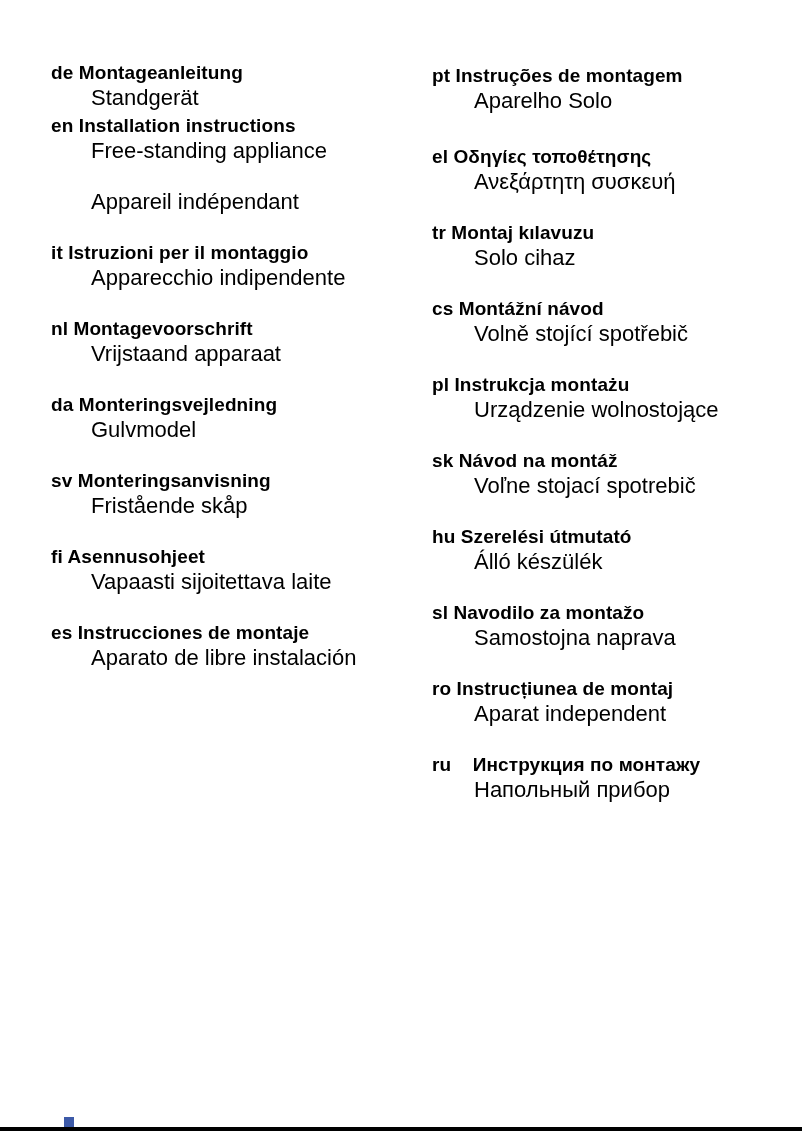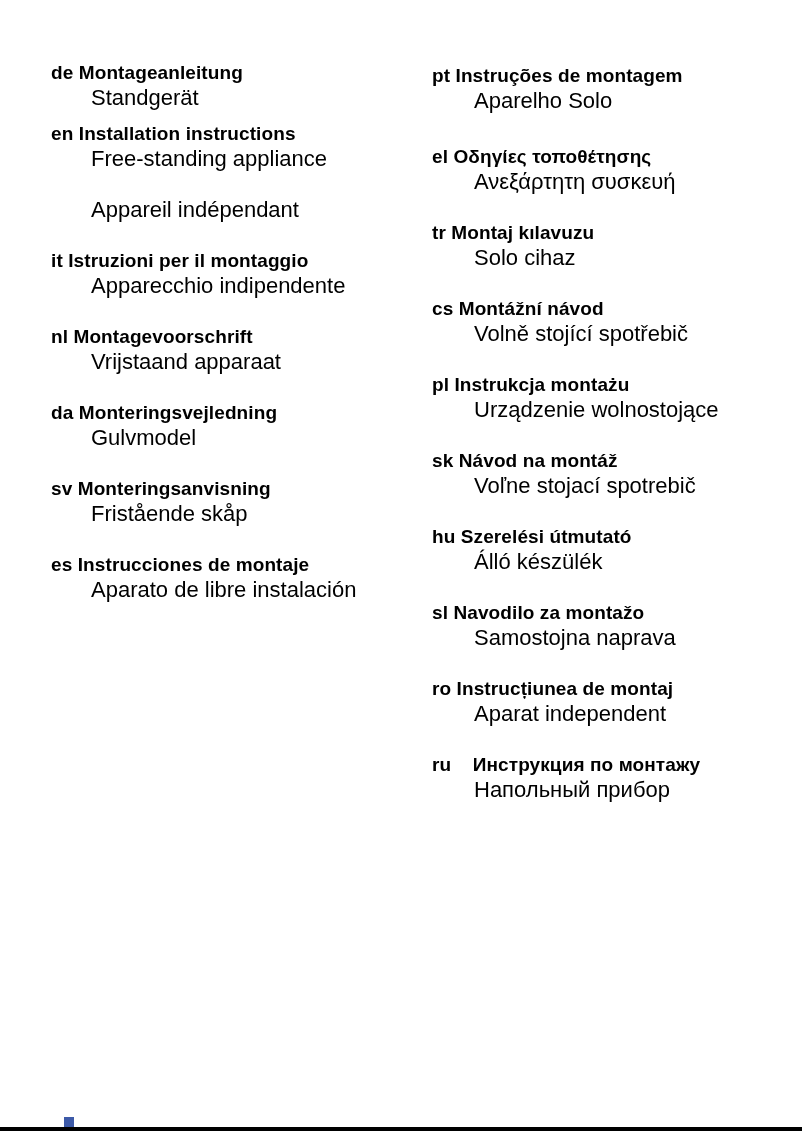--- a/index.html
+++ b/index.html
@@ -9,21 +9,21 @@
     color: #000000;
     font-family: "Liberation Sans", sans-serif;
     position: relative;
     overflow: hidden;
   }
   .page { position: absolute; inset: 0; }
   .column { position: absolute; }
   #col-left  { left: 51px;  top: 60px; width: 355px; }
   #col-right { left: 432px; top: 63px; width: 380px; }
   .entry { margin-bottom: 26px; }
-  #col-left  .entry:first-child { margin-bottom: 11px; }
+  #col-left  .entry:first-child { margin-bottom: 3px; }
   #col-right .entry:first-child { margin-bottom: 31px; }
   .entry-title {
     font-size: 19px;
     font-weight: bold;
     line-height: 25px;
     white-space: nowrap;
     letter-spacing: 0.1px;
   }
   .entry-sub {
     font-size: 22px;
@@ -75,20 +75,24 @@
       </div>
       <div class="entry">
         <div class="entry-title"><span>da</span> <span>Monteringsvejledning</span></div>
         <div class="entry-sub">Gulvmodel</div>
       </div>
       <div class="entry">
         <div class="entry-title"><span>sv</span> <span>Monteringsanvisning</span></div>
         <div class="entry-sub">Fristående skåp</div>
       </div>
       <div class="entry">
+        <div class="entry-title"><span>fi</span> <span>Asennusohjeet</span></div>
+        <div class="entry-sub">Vapaasti sijoitettava laite</div>
+      </div>
+      <div class="entry">
         <div class="entry-title"><span>es</span> <span>Instrucciones de montaje</span></div>
         <div class="entry-sub">Aparato de libre instalación</div>
       </div>
     </div>
   <div class="column" id="col-right">
       <div class="entry">
         <div class="entry-title"><span>pt</span> <span>Instruções de montagem</span></div>
         <div class="entry-sub">Aparelho Solo</div>
       </div>
       <div class="entry">

